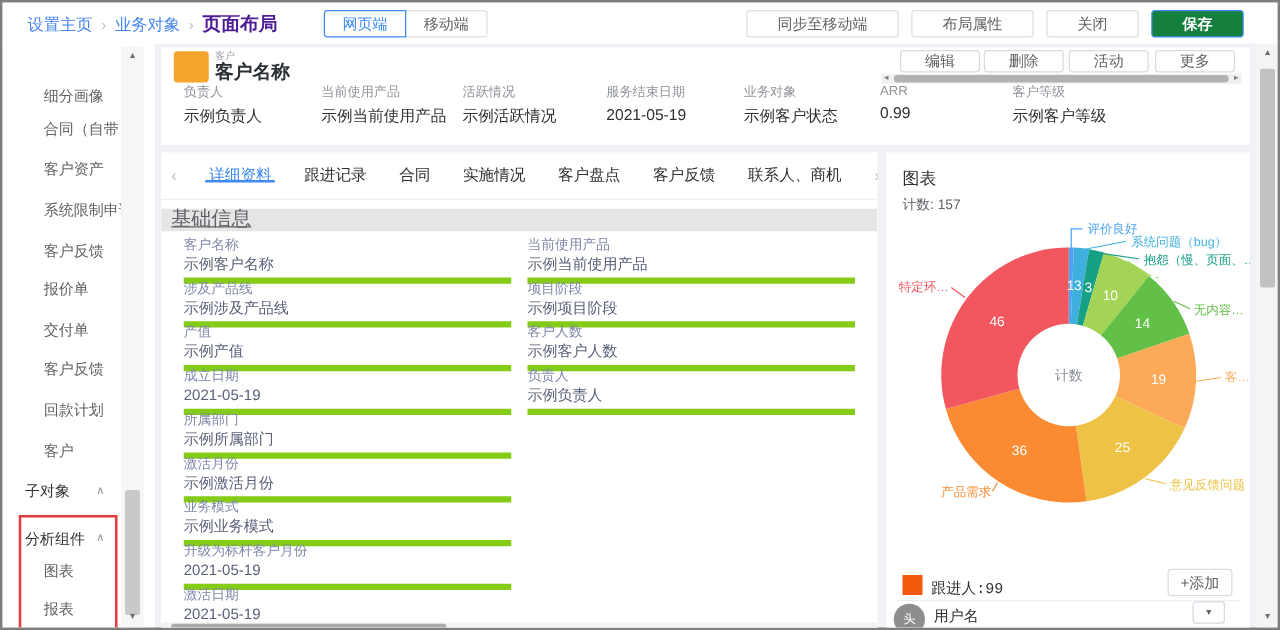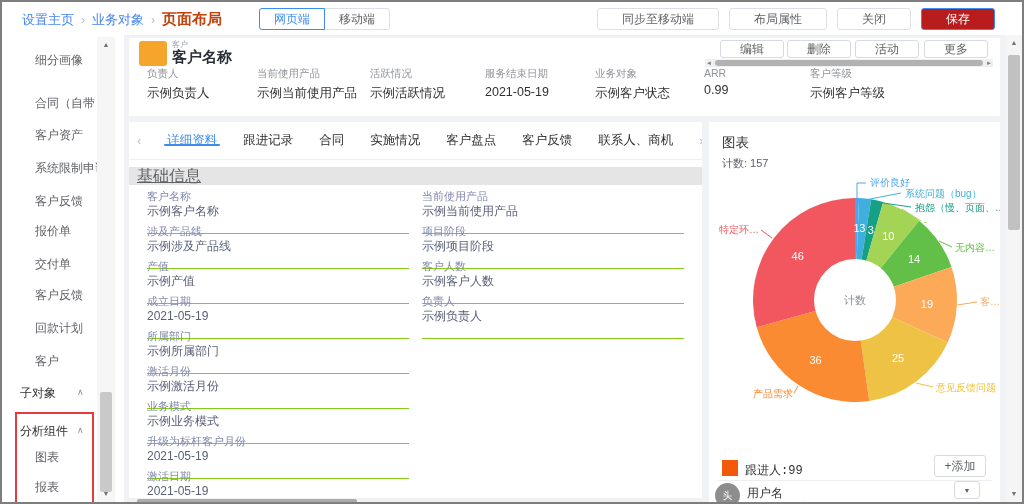--- a/index.html
+++ b/index.html
@@ -3,29 +3,29 @@
 <meta charset="utf-8">
 <style>
   html,body{margin:0;padding:0;}
   .window{position:relative;width:1024px;height:504px;box-sizing:border-box;border:2px solid #7e7e7e;
     background:#f0f2f5;font-family:"Liberation Sans",sans-serif;overflow:hidden;}
   
   .topbar{position:absolute;left:0;top:0;right:0;height:33px;background:#fff;border-bottom:1px solid #eceff3;}
   .breadcrumb{position:absolute;left:20px;top:8px;font-size:13px;display:flex;align-items:center;gap:7px;}
   .bc-link{color:#4585f0;cursor:pointer;}
   .bc-sep{color:#b9bec7;font-size:12px;}
-  .bc-current{color:#c2410c;font-size:15px;font-weight:bold;}
+  .bc-current{color:#4c1d95;font-size:15px;font-weight:bold;}
   .toggle{position:absolute;left:257px;top:6px;display:flex;}
   .tg{height:22px;padding:0 14px;font-size:12px;background:#fff;border:1px solid #dcdfe6;color:#606266;cursor:pointer;}
   .tg.left{border-radius:3px 0 0 3px;}
   .tg.right{border-radius:0 3px 3px 0;margin-left:-1px;}
   .tg.active{border:1px solid #3d8bf2;color:#3d8bf2;position:relative;z-index:2;}
   .top-actions{position:absolute;right:27px;top:6px;display:flex;gap:10px;}
   .tbtn{height:22px;padding:0 24px;font-size:12px;background:#fff;border:1px solid #dcdfe6;border-radius:3px;color:#606266;cursor:pointer;}
-  .tbtn.primary{background:#b91c1c;border-color:#3d8bf2;color:#fff;}
+  .tbtn.primary{background:#15803d;border-color:#3d8bf2;color:#fff;font-weight:bold;}
   
   .sidebar{position:absolute;left:0;top:33px;width:122px;bottom:0;background:#fff;}
   .side-item{position:absolute;left:33px;width:64px;font-size:12px;color:#606266;white-space:nowrap;overflow:hidden;cursor:pointer;}
   .side-item.wide{width:62px;}
   .side-hdr{position:absolute;left:18px;font-size:12px;color:#303133;cursor:pointer;}
   .side-caret{position:absolute;left:75px;font-size:9px;color:#909399;}
   .sscroll{position:absolute;left:95px;top:2px;bottom:0;width:18px;background:#f6f6f6;}
   .sscroll .arr{position:absolute;left:0;width:18px;height:12px;font-size:7px;color:#6f6f6f;text-align:center;line-height:12px;cursor:pointer;}
   .sscroll .thumb{position:absolute;left:3px;width:12px;background:#c9c9c9;border-radius:2px;cursor:pointer;}
   .annotation{position:absolute;left:13px;top:410px;width:75px;height:90px;border:2px solid #e23c3c;z-index:40;}
@@ -47,21 +47,21 @@
   .tabstrip{position:absolute;left:0;top:0;right:0;height:38px;border-bottom:1px solid #edeff2;display:flex;align-items:center;padding:0 8px;gap:26px;box-sizing:border-box;}
   .tab-arrow{color:#b8bdc6;font-size:13px;cursor:pointer;}
   .tab{font-size:12.5px;color:#303133;cursor:pointer;position:relative;padding:0 0;white-space:nowrap;}
   .tab.active{color:#3d8bf2;}
   .tab.active::after{content:"";position:absolute;left:-3px;right:-3px;bottom:3px;height:2px;background:#3d8bf2;border-radius:1px;}
   .section-band{position:absolute;left:0;right:0;top:45px;height:18px;background:#e5e5e5;font-size:16px;color:#5f6368;line-height:18px;padding-left:8px;text-decoration:underline;}
   .fcol{position:absolute;top:68px;width:262px;}
   .fcol.c1{left:18px;} .fcol.c2{left:293px;}
   .frow{height:35px;}
   .flabel{font-size:11px;color:#8288aa;line-height:12px;}
-  .fvalue{font-size:12px;color:#5a6078;margin-top:3px;padding-bottom:15px;border-bottom:1px solid #84cc16;line-height:13px;}
+  .fvalue{font-size:12px;color:#5a6078;margin-top:3px;padding-bottom:4px;border-bottom:5px solid #84cc16;line-height:13px;}
   .dscroll{position:absolute;left:0;right:0;bottom:1px;height:7px;background:#f1f1f1;}
   .dscroll .thumb{position:absolute;left:8px;width:220px;top:1px;height:5px;background:#ababab;border-radius:2px;cursor:pointer;}
   
   .chart-card{position:absolute;left:707px;top:120px;width:291px;height:384px;background:#fff;overflow:hidden;}
   .chart-title{position:absolute;left:13px;top:12px;font-size:13.5px;color:#303133;}
   .chart-count{position:absolute;left:13px;top:34px;font-size:11px;color:#5f6368;}
   .donut{position:absolute;left:0;top:50px;overflow:visible;}
   .fl-icon{position:absolute;left:13px;top:338px;width:16px;height:16px;background:#f2590a;}
   .fl-title{position:absolute;left:36px;top:340px;font-size:12px;color:#303133;font-family:Liberation Mono, monospace;}
   .fl-add{position:absolute;right:14px;top:333px;width:52px;height:22px;font-size:12px;line-height:20px;text-align:center;
@@ -97,21 +97,21 @@
     </div>
     <div class="top-actions">
       <button class="tbtn">同步至移动端</button>
       <button class="tbtn">布局属性</button>
       <button class="tbtn">关闭</button>
       <button class="tbtn primary">保存</button>
     </div>
   </div>
 
   <div class="sidebar">
-    <div class="side-item" style="top:17px">细分画像</div>
+    <div class="side-item" style="top:34px">细分画像</div>
     <div class="side-item" style="top:60px">合同（自带）</div>
     <div class="side-item" style="top:92px">客户资产</div>
     <div class="side-item wide" style="top:125px">系统限制申请明细</div>
     <div class="side-item" style="top:158px">客户反馈</div>
     <div class="side-item" style="top:188px">报价单</div>
     <div class="side-item" style="top:221px">交付单</div>
     <div class="side-item" style="top:252px">客户反馈</div>
     <div class="side-item" style="top:285px">回款计划</div>
     <div class="side-item" style="top:318px">客户</div>
     <div class="side-hdr" style="top:350px">子对象</div>

